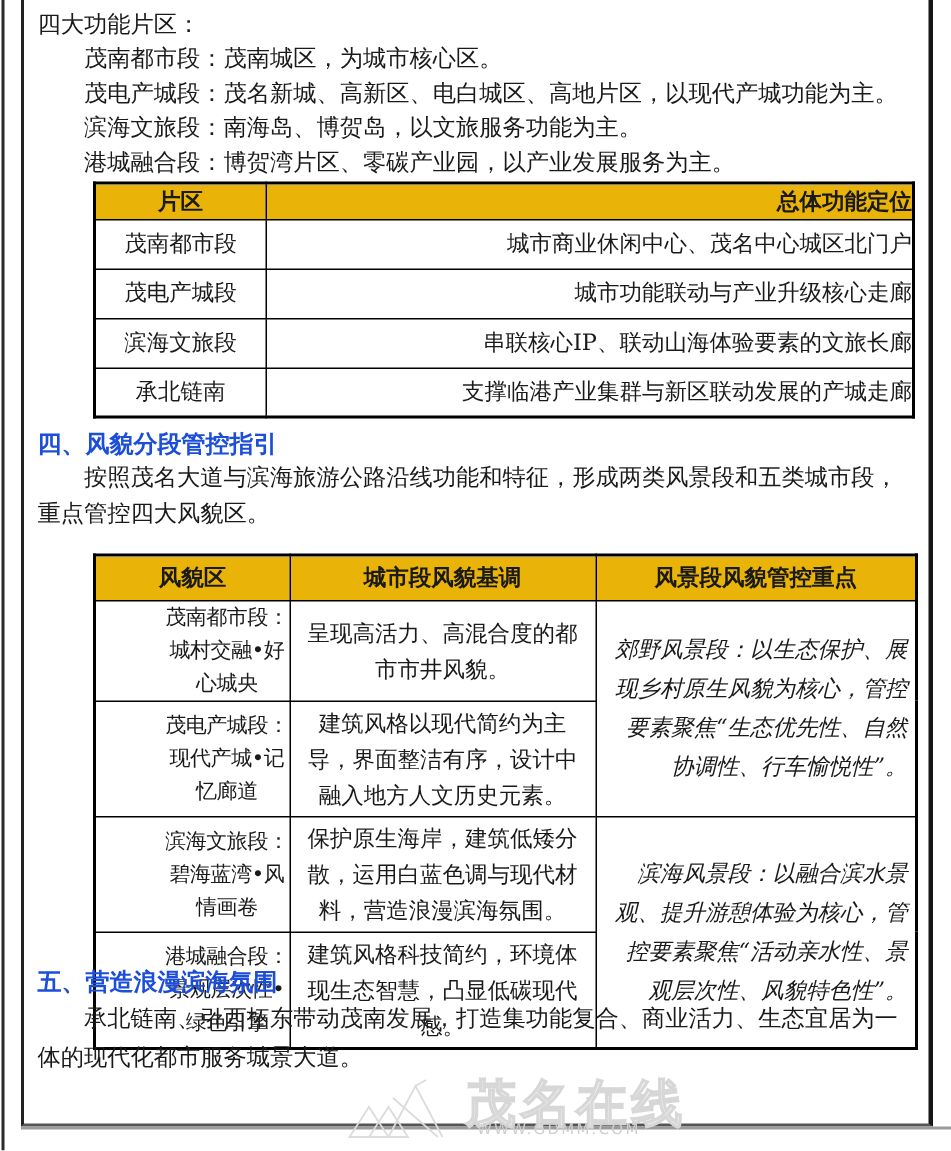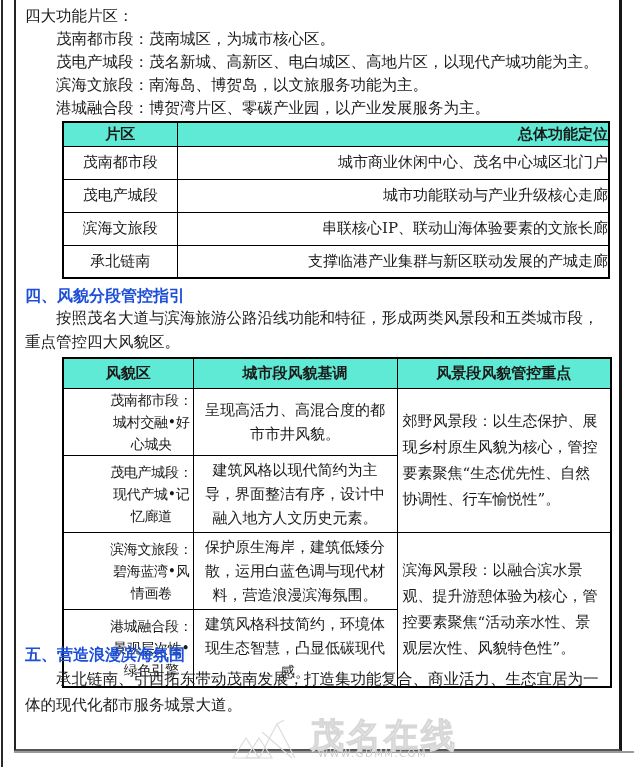--- a/index.html
+++ b/index.html
@@ -14,36 +14,36 @@
   .content { position:absolute; left:0; top:0; width:634px; height:767px; }
 
   
   .intro { position:absolute; left:25px; top:5px; width:590px; font-size:15.5px; line-height:23px; }
   .intro .sub { padding-left:31px; }
 
   
   table { border-collapse:collapse; table-layout:fixed; }
   .doc-table { position:absolute; left:62px; width:548px; border:2px solid #000; }
   th,td { border:1px solid #000; font-size:15px; overflow:hidden; }
-  th { background:#5eead4; font-family:"DejaVu Sans","Liberation Sans",sans-serif; font-weight:bold; text-align:center; }
+  th { background:#eab308; font-family:"DejaVu Sans","Liberation Sans",sans-serif; font-weight:bold; text-align:center; }
 
   .table1 { top:121px; }
   .table1 th { height:24px; }
   .table1 td { height:33px; }
   .table1 .c-zone { width:114px; text-align:center; }
   .table1 .c-func { padding-left:6px; text-align:right; }
 
-  .table2 { top:357px; }
+  .table2 { top:369px; }
   .table2 th { height:30px; }
   .table2 .c1 { width:130px; }
   .table2 .c2 { width:204px; }
   .table2 .c3 { width:214px; }
   .table2 td.zone { text-align:center; vertical-align:middle; white-space:pre-line; line-height:22px; font-size:14px; letter-spacing:-0.3px;padding-left:46px; }
   .table2 td.tone { text-align:center; vertical-align:middle; padding:2px 5px; line-height:24px; }
-  .table2 td.scenic { text-align:left; vertical-align:middle; padding:3px 5px; line-height:26px; }
+  .table2 td.scenic { text-align:right; vertical-align:middle; padding:3px 5px; line-height:26px;font-style:italic; }
   .r1 td { height:52px; } .r2 td { height:76px; } .r3 td { height:72px; } .r4 td { height:48px; }
 
   
   .sec-heading { position:absolute; left:25px; font-family:"DejaVu Sans","Liberation Sans",sans-serif;
                  font-weight:bold; font-size:16px; color:#1d4ed8; }
   .h4 { top:286px; } .h5 { top:645px; }
   .sec-para { position:absolute; left:25px; width:586px; font-size:15.5px; text-indent:2em; }
   .p4 { top:306px; line-height:24px; }
   .p5 { top:666px; line-height:26px; }
 

